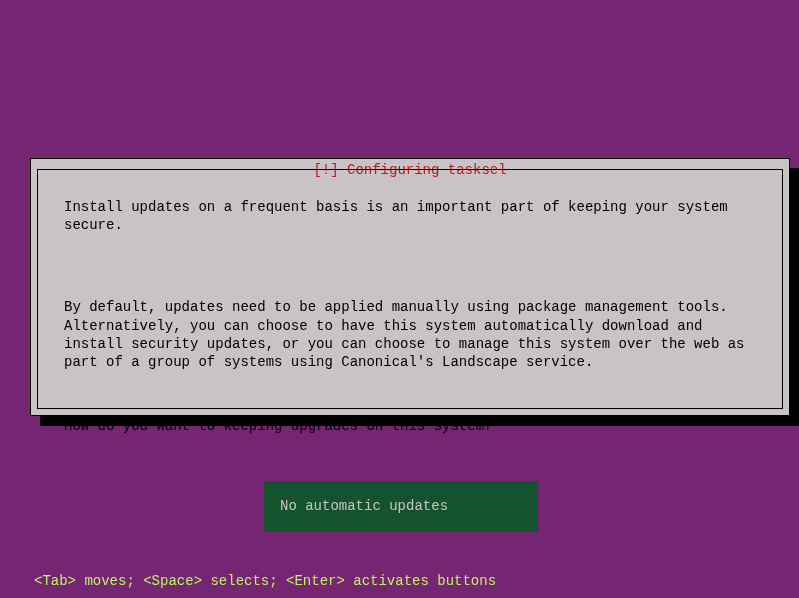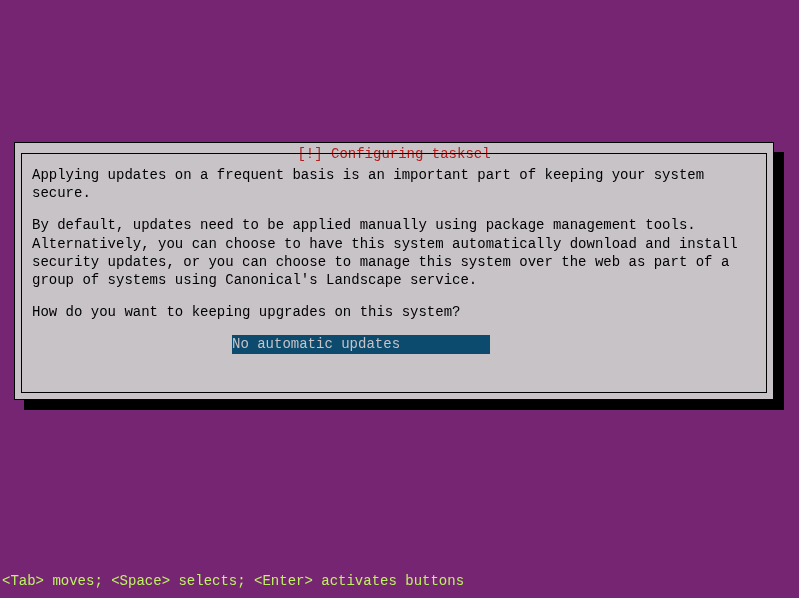--- a/index.html
+++ b/index.html
@@ -1,15 +1,15 @@
 <!DOCTYPE html>
 <html><head>
 <meta charset="utf-8">
 <style>
-  * { margin: 0; padding: 0; box-sizing: border-box; }
+  * { margin: 0; padding: 16px; box-sizing: border-box; }
   body {
     width: 799px;
     height: 598px;
     background: #762572;
     font-family: "Courier New", Courier, monospace;
     font-size: 14px;
     line-height: 1.3;
     overflow: hidden;
     position: relative;
     color: #000;
@@ -61,41 +61,41 @@
   .options {
     margin-top: 14px;
     margin-left: 200px;
   }
   .option {
     color: #b51d1d;
     white-space: pre;
     width: fit-content;
   }
   .option.selected {
-    background: #0c4a6e;
+    background: #14532d;
     color: #c7c3c7;
     padding-right: 90px;
   }
   .footer {
     position: absolute;
     left: 2px;
     bottom: 8px;
     color: #bef264;
     white-space: pre;
   }
 </style>
 </head>
 <body>
 
 <div class="dialog-shadow"></div>
 
 <div class="dialog">
   <div class="dialog-title">[!] Configuring tasksel</div>
   <div class="dialog-inner">
-    <div class="body-text">Applying updates on a frequent basis is an important part of keeping your system secure.</div>
+    <div class="body-text">Install updates on a frequent basis is an important part of keeping your system secure.</div>
     <div style="height:14px"></div>
     <div class="body-text">By default, updates need to be applied manually using package management tools. Alternatively, you can choose to have this system automatically download and install security updates, or you can choose to manage this system over the web as part of a group of systems using Canonical's Landscape service.</div>
     <div class="prompt">How do you want to keeping upgrades on this system?</div>
     <div class="options">
       <div class="option selected">No automatic updates</div>
     </div>
   </div>
 </div>
 
 <div class="footer">&lt;Tab&gt; moves; &lt;Space&gt; selects; &lt;Enter&gt; activates buttons</div>

